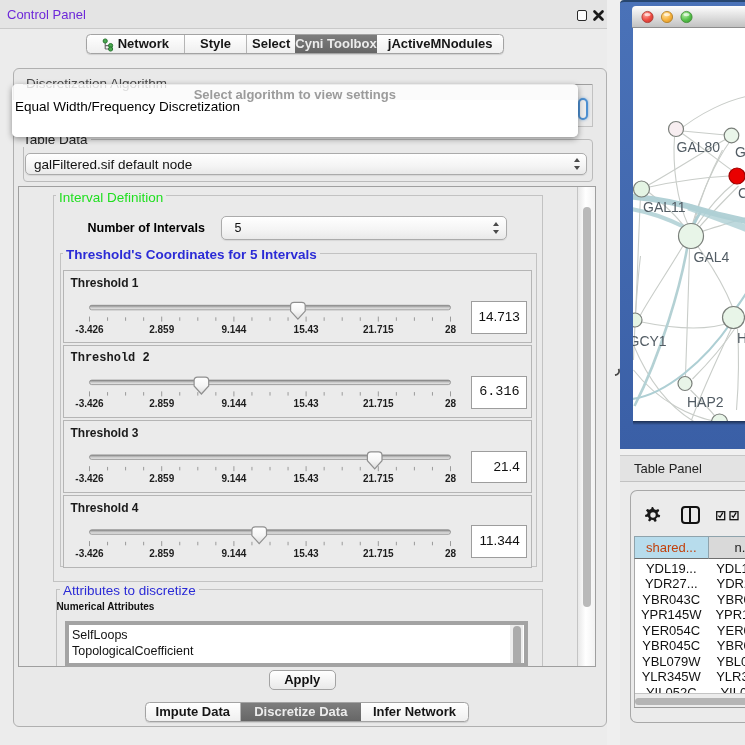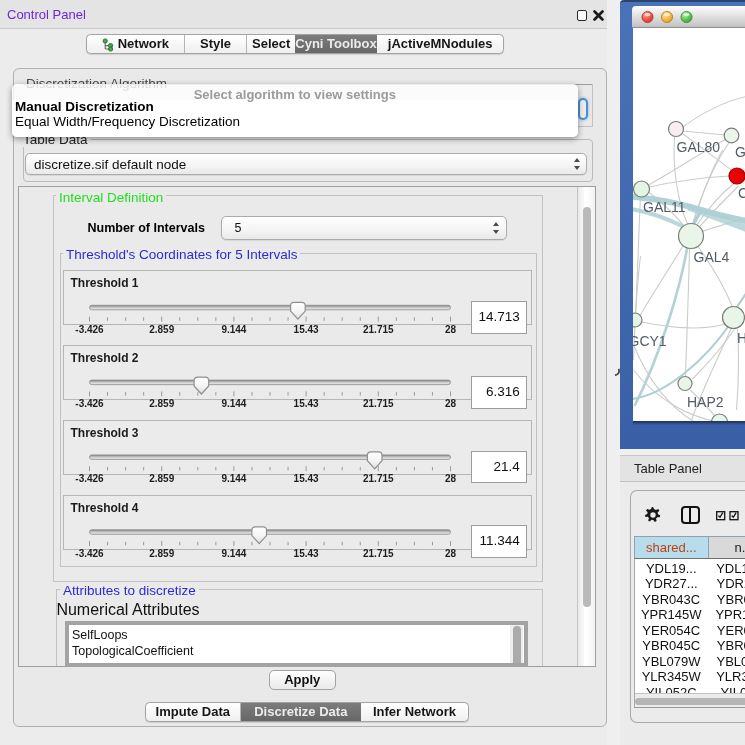--- a/index.html
+++ b/index.html
@@ -3,21 +3,21 @@
 <style>
 html,body{margin:0;padding:0;width:745px;height:745px;overflow:hidden;background:#ececec;
 font-family:"Liberation Sans",sans-serif;-webkit-font-smoothing:antialiased;}
 .a{position:absolute;}
 .etch{position:absolute;background:#c2c2c2;}
 .combo{position:absolute;border:1px solid #ababab;border-radius:5px;box-sizing:border-box;
 background:linear-gradient(#ffffff,#f4f4f4 60%,#e9e9e9);box-shadow:0 1px 1px rgba(0,0,0,.08);}
 .arr{position:absolute;width:0;height:0;border-left:3.5px solid transparent;border-right:3.5px solid transparent;}
 .arrU{border-bottom:4.5px solid #4a4a4a;}
 .arrD{border-top:4.5px solid #4a4a4a;}
-.tbox{position:absolute;left:62.5px;width:469px;height:55px;border:1px solid #b5b5b5;background:#ebebeb;box-sizing:border-box;}
+.tbox{position:absolute;left:62.5px;width:469px;height:73px;border:1px solid #b5b5b5;background:#ebebeb;box-sizing:border-box;}
 .ttl{position:absolute;left:7px;top:5px;font-size:12px;font-weight:bold;color:#1a1a1a;}
 .vbox{position:absolute;left:407.6px;top:29.7px;width:55.6px;height:32.9px;background:#fff;border:1px solid #9d9d9d;box-sizing:border-box;
 font-size:13.5px;color:#111;text-align:right;line-height:30.5px;padding-right:6px;}
 .seg{display:flex;position:absolute;border:1px solid #a3a3a3;border-radius:4.5px;overflow:hidden;
 background:linear-gradient(#ffffff,#efefef);box-shadow:0 1px 1px rgba(0,0,0,.12);box-sizing:border-box;}
 .seg>div{font-size:13px;font-weight:600;color:#161616;text-align:center;white-space:nowrap;}
 .seg .sel{background:linear-gradient(#7d7d7d,#666666);color:#ececec;}
 .sep{border-right:1px solid #b5b5b5;}
 .grplbl{position:absolute;font-size:13.5px;color:#222;background:#e9e9e9;padding:0 3px;}
 .row{height:15.5px;line-height:15.5px;font-size:13px;color:#111;white-space:nowrap;}
@@ -49,21 +49,21 @@
 <div class="grplbl" style="left:23px;top:76px;color:#4a4a4a;background:transparent;">Discretization Algorithm</div>
 <div class="etch" style="left:22.5px;top:83.5px;width:570px;height:1px;background:#9e9e9e;"></div>
 <div class="etch" style="left:592px;top:83.5px;width:1px;height:42px;"></div>
 <div class="etch" style="left:577px;top:125.5px;width:16px;height:1px;"></div>
 
 <div class="a" style="left:577.5px;top:97.5px;width:10px;height:22.5px;border:2.2px solid #4d8fd0;border-radius:5px;background:#ececec;box-sizing:border-box;box-shadow:0 0 3px rgba(77,143,208,.7);"></div>
 
 <div class="a" style="left:22.5px;top:139px;width:570px;height:43px;border:1px solid #bbbbbb;border-radius:4px;box-sizing:border-box;"></div>
 <div class="grplbl" style="left:20px;top:131.5px;">Table Data</div>
 <div class="combo" style="left:25px;top:152.5px;width:561.5px;height:22.5px;">
- <div class="a" style="left:8px;top:0;font-size:13.5px;color:#111;line-height:21px;">discretize.sif default node</div>
+ <div class="a" style="left:8px;top:0;font-size:13.5px;color:#111;line-height:21px;">galFiltered.sif default node</div>
  <div class="arr arrU" style="right:6px;top:4.5px;"></div>
  <div class="arr arrD" style="right:6px;top:12px;"></div>
 </div>
 
 <div class="a" style="left:17.5px;top:185.5px;width:578px;height:481.5px;border:1px solid #9f9f9f;box-sizing:border-box;background:#eaeaea;"></div>
 
 <div class="a" style="left:576.5px;top:186.5px;width:18.5px;height:479.5px;background:linear-gradient(90deg,#e8e8e8,#ffffff 45%,#f2f2f2);border-left:1px solid #c4c4c4;box-sizing:border-box;"></div>
 <div class="a" style="left:583px;top:207.3px;width:7.5px;height:400px;border-radius:4px;background:#b9b9b9;"></div>
 
 <div class="etch" style="left:52.6px;top:195.3px;width:489.6px;height:1px;"></div>
@@ -75,27 +75,27 @@
 <div class="combo" style="left:220.5px;top:216px;width:286px;height:23.5px;">
  <div class="a" style="left:13px;top:0;font-size:12.5px;color:#111;line-height:22px;">5</div>
  <div class="arr arrU" style="right:7px;top:5px;"></div>
  <div class="arr arrD" style="right:7px;top:12.5px;"></div>
 </div>
 
 <div class="etch" style="left:59.5px;top:253.4px;width:476.8px;height:1px;"></div>
 <div class="etch" style="left:59.5px;top:253.4px;width:1px;height:312.2px;"></div>
 <div class="etch" style="left:536.3px;top:253.4px;width:1px;height:312.2px;"></div>
 <div class="etch" style="left:59.5px;top:565.6px;width:477px;height:1px;"></div>
-<div class="grplbl" style="left:63px;top:247.3px;color:#2b2bd6;background:#eaeaea;">Threshold's Coordinates for 5 Intervals</div>
+<div class="grplbl" style="left:63px;top:247.3px;color:#2b2bd6;background:#eaeaea;font-weight:bold;">Threshold's Coordinates for 5 Intervals</div>
 
 <div class="tbox" style="top:270.3px;">
     <div class="ttl">Threshold 1</div>
     <div class="vbox">14.713</div>
   </div>
-<div class="tbox" style="top:345.1px;">
+<div class="tbox" style="top:345.1px;font-family:Liberation Mono, monospace;">
     <div class="ttl">Threshold 2</div>
     <div class="vbox">6.316</div>
   </div>
 <div class="tbox" style="top:419.9px;">
     <div class="ttl">Threshold 3</div>
     <div class="vbox">21.4</div>
   </div>
 <div class="tbox" style="top:494.8px;">
     <div class="ttl">Threshold 4</div>
     <div class="vbox">11.344</div>
@@ -156,42 +156,41 @@
 <use href="#th" x="297.9" y="301.6"></use>
 <use href="#th" x="201.4" y="376.4"></use>
 <use href="#th" x="374.7" y="451.2"></use>
 <use href="#th" x="259.2" y="526.1"></use>
 </svg>
 
 <div class="etch" style="left:55.5px;top:588.5px;width:486.7px;height:1px;"></div>
 <div class="etch" style="left:55.5px;top:588.5px;width:1px;height:77.5px;"></div>
 <div class="etch" style="left:541.7px;top:588.5px;width:1px;height:77.5px;"></div>
 <div class="grplbl" style="left:60px;top:582.5px;color:#2b2bd6;background:#eaeaea;">Attributes to discretize</div>
-<div class="a" style="left:56.4px;top:601px;font-size:16px;font-weight:normal;color:#111;">Numerical Attributes</div>
+<div class="a" style="left:56.4px;top:601px;font-size:10px;font-weight:bold;color:#111;">Numerical Attributes</div>
 <div class="a" style="left:64.5px;top:620.5px;width:463px;height:46.5px;background:#fff;border:4px solid #a3a3a3;box-sizing:border-box;overflow:hidden;">
  <div style="padding-left:3.5px;font-size:12.5px;color:#111;line-height:16.3px;padding-top:2.5px;">SelfLoops<br>TopologicalCoefficient<br>BetweennessCentrality</div>
  <div class="a" style="right:1px;top:0;width:13px;height:44px;background:#ededed;"></div>
  <div class="a" style="right:3px;top:1px;width:8px;height:43px;border-radius:4px;background:#ababab;"></div>
 </div>
 
 <div class="a" style="left:268.5px;top:670.1px;width:67.5px;height:20px;border:1px solid #a3a3a3;border-radius:5px;
 background:linear-gradient(#ffffff,#e9e9e9);text-align:center;line-height:18.5px;font-size:13px;font-weight:600;color:#111;box-sizing:border-box;">Apply</div>
 
 <div class="seg" style="left:144.6px;top:702.3px;height:19.6px;">
  <div class="sep" style="width:94.4px;line-height:18.6px;">Impute Data</div>
  <div class="sel" style="width:119.6px;line-height:18.6px;">Discretize Data</div>
  <div style="width:107.7px;line-height:18.6px;">Infer Network</div>
 </div>
 
 <div class="a" style="left:12px;top:84px;width:565.6px;height:53px;border-radius:5px;box-shadow:0 2px 6px rgba(0,0,0,.4);overflow:hidden;z-index:50;">
  <div style="height:16px;background:rgba(255,255,255,.8);position:relative;">
   <div class="a" style="left:0;top:3px;width:100%;text-align:center;font-size:13px;font-weight:600;color:#9b9b9b;">Select algorithm to view settings</div>
  </div>
  <div style="height:37px;background:#ffffff;">
-  <div style="padding:0 0 0 3px;font-size:13.5px;font-weight:bold;color:#000;line-height:14.6px;">Manual Discretization</div>
   <div style="padding-left:3px;font-size:13.5px;color:#000;line-height:14.6px;">Equal Width/Frequency Discretization</div>
  </div>
 </div>
 
 <div class="a" style="left:606.5px;top:0;width:13.5px;height:745px;background:#efefef;"></div>
 <svg class="a" style="left:614px;top:368px;" width="7" height="8" viewBox="0 0 7 8">
     <path d="M1 7.2 C4.8 6.4 5.8 3.8 4.6 0.8" fill="none" stroke="#4a4a4a" stroke-width="1.8"></path>
   </svg>
 
 <div class="a" style="left:620px;top:0;width:125px;height:449px;background:linear-gradient(#4a72b8,#3a5fa6);border-top:2px solid #27466f;border-radius:4px 0 0 0;box-sizing:border-box;"></div>

